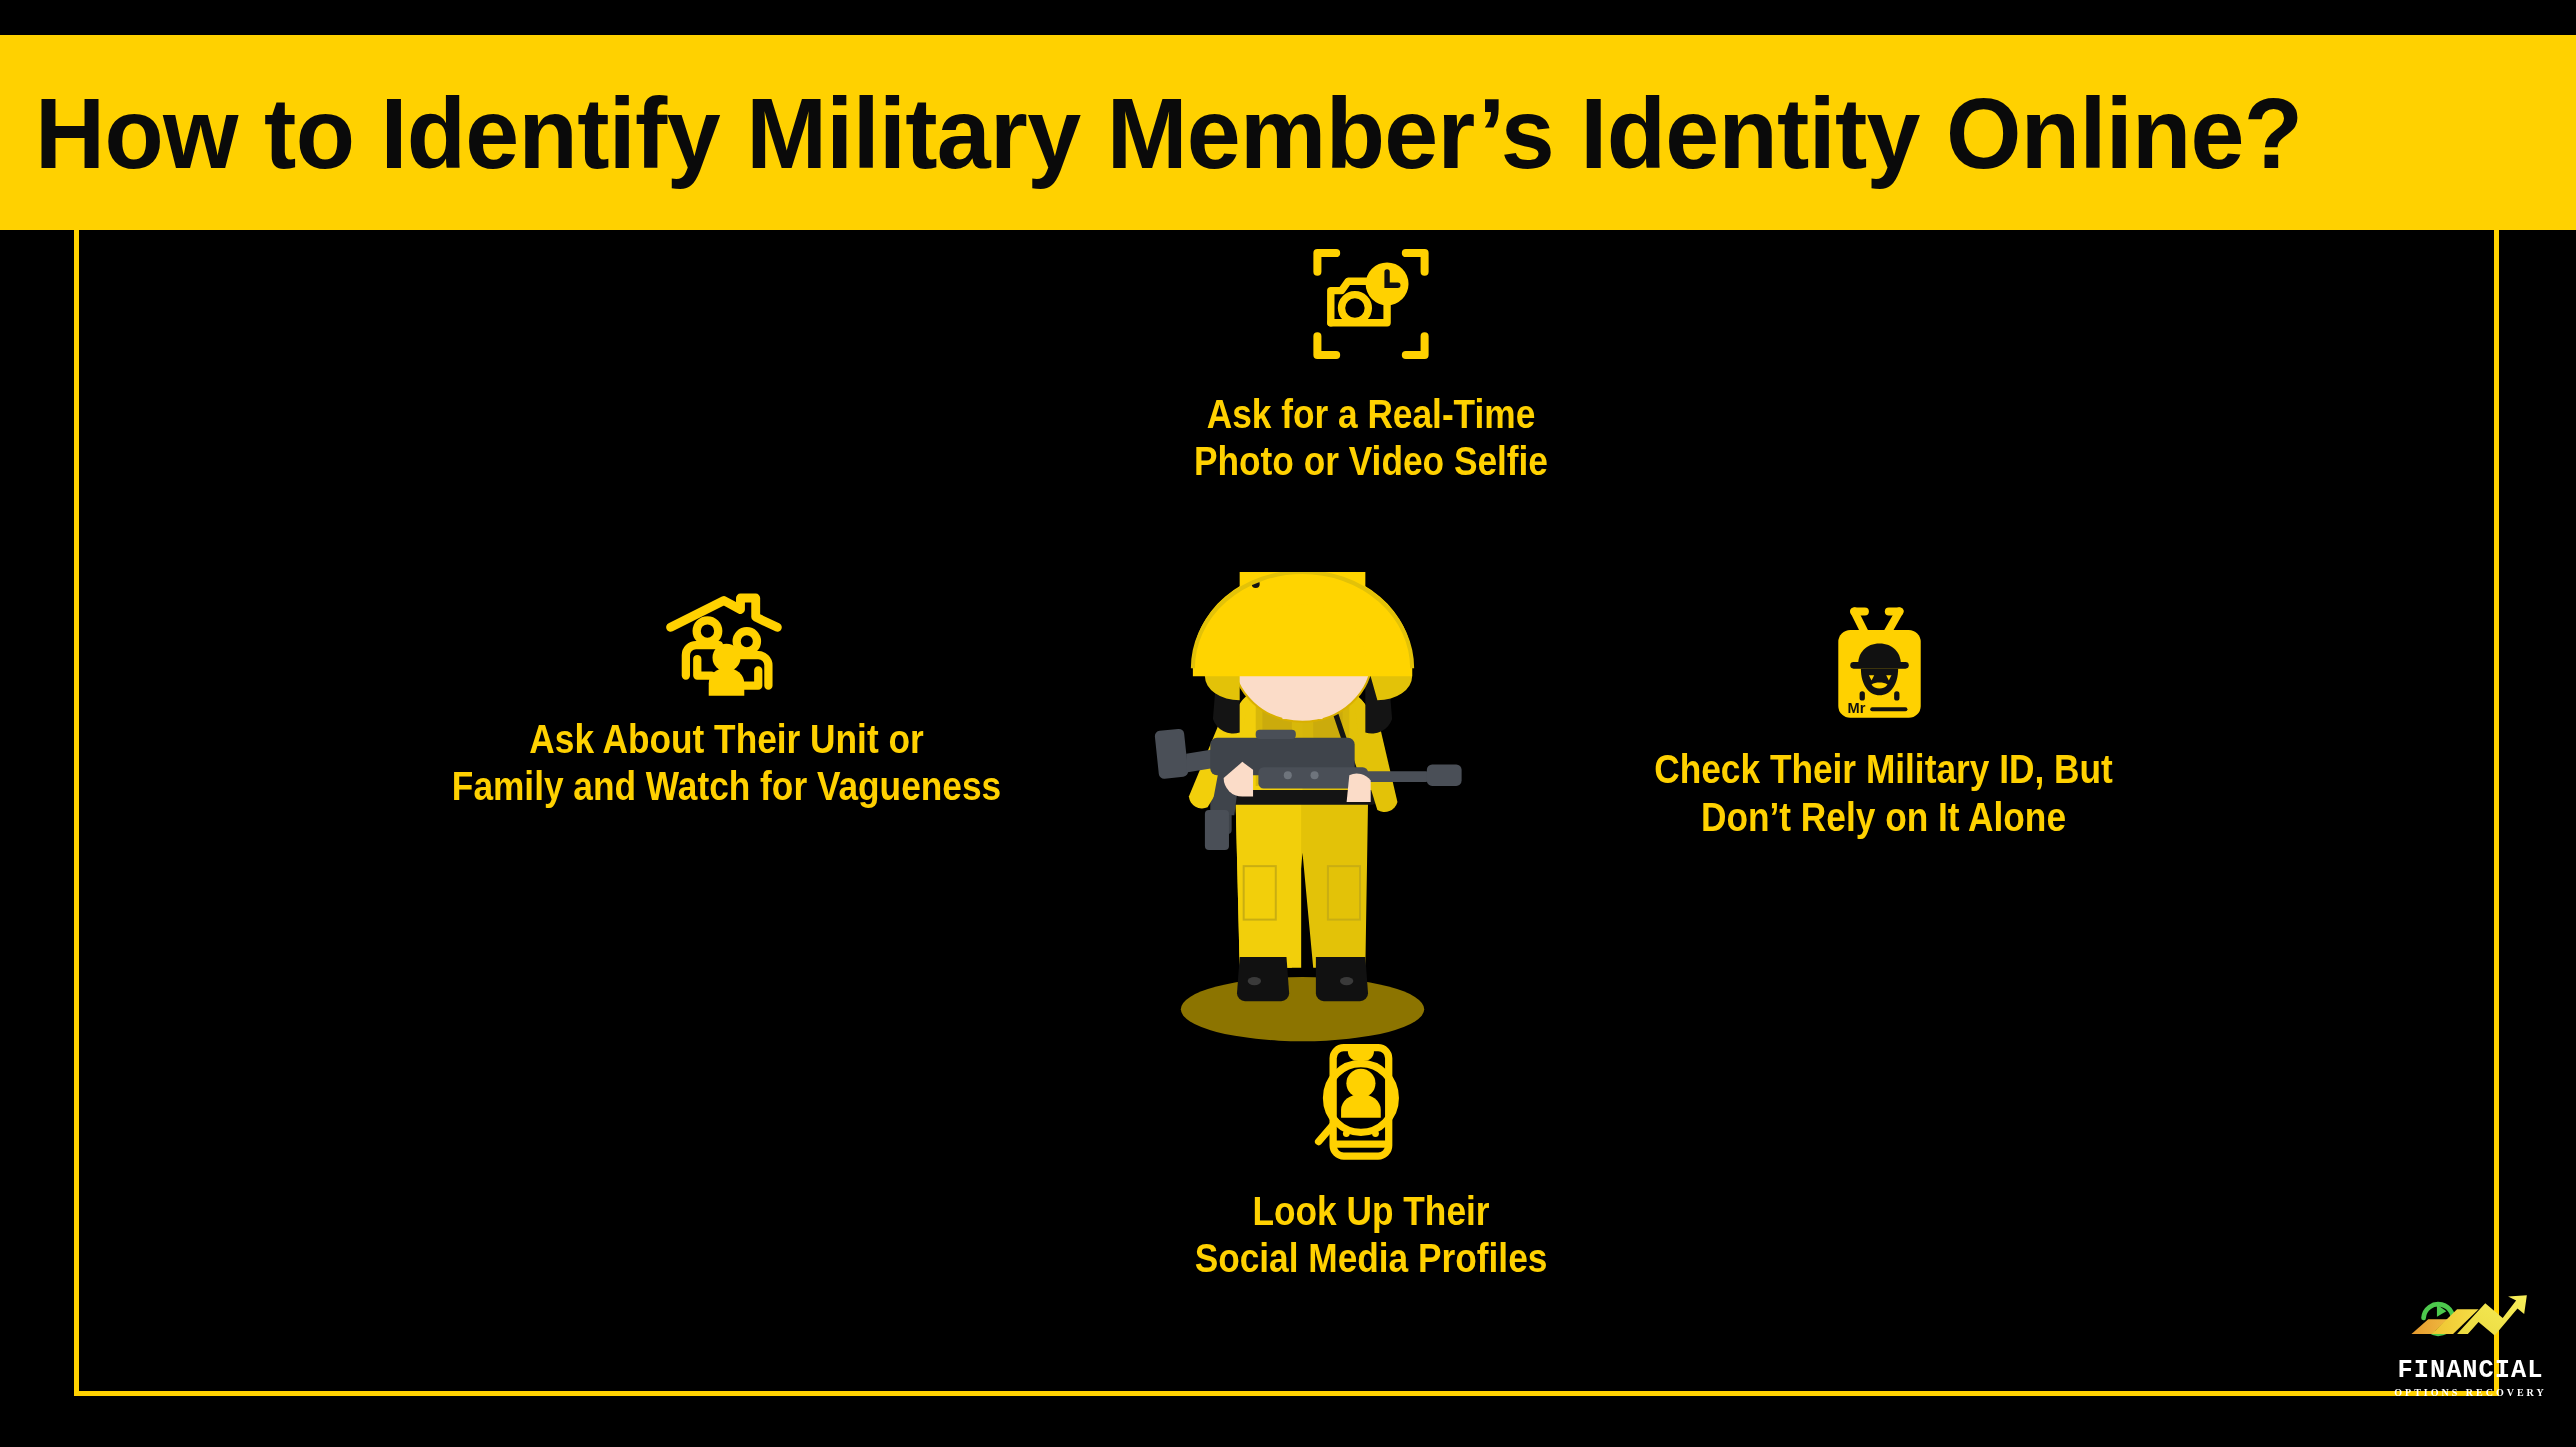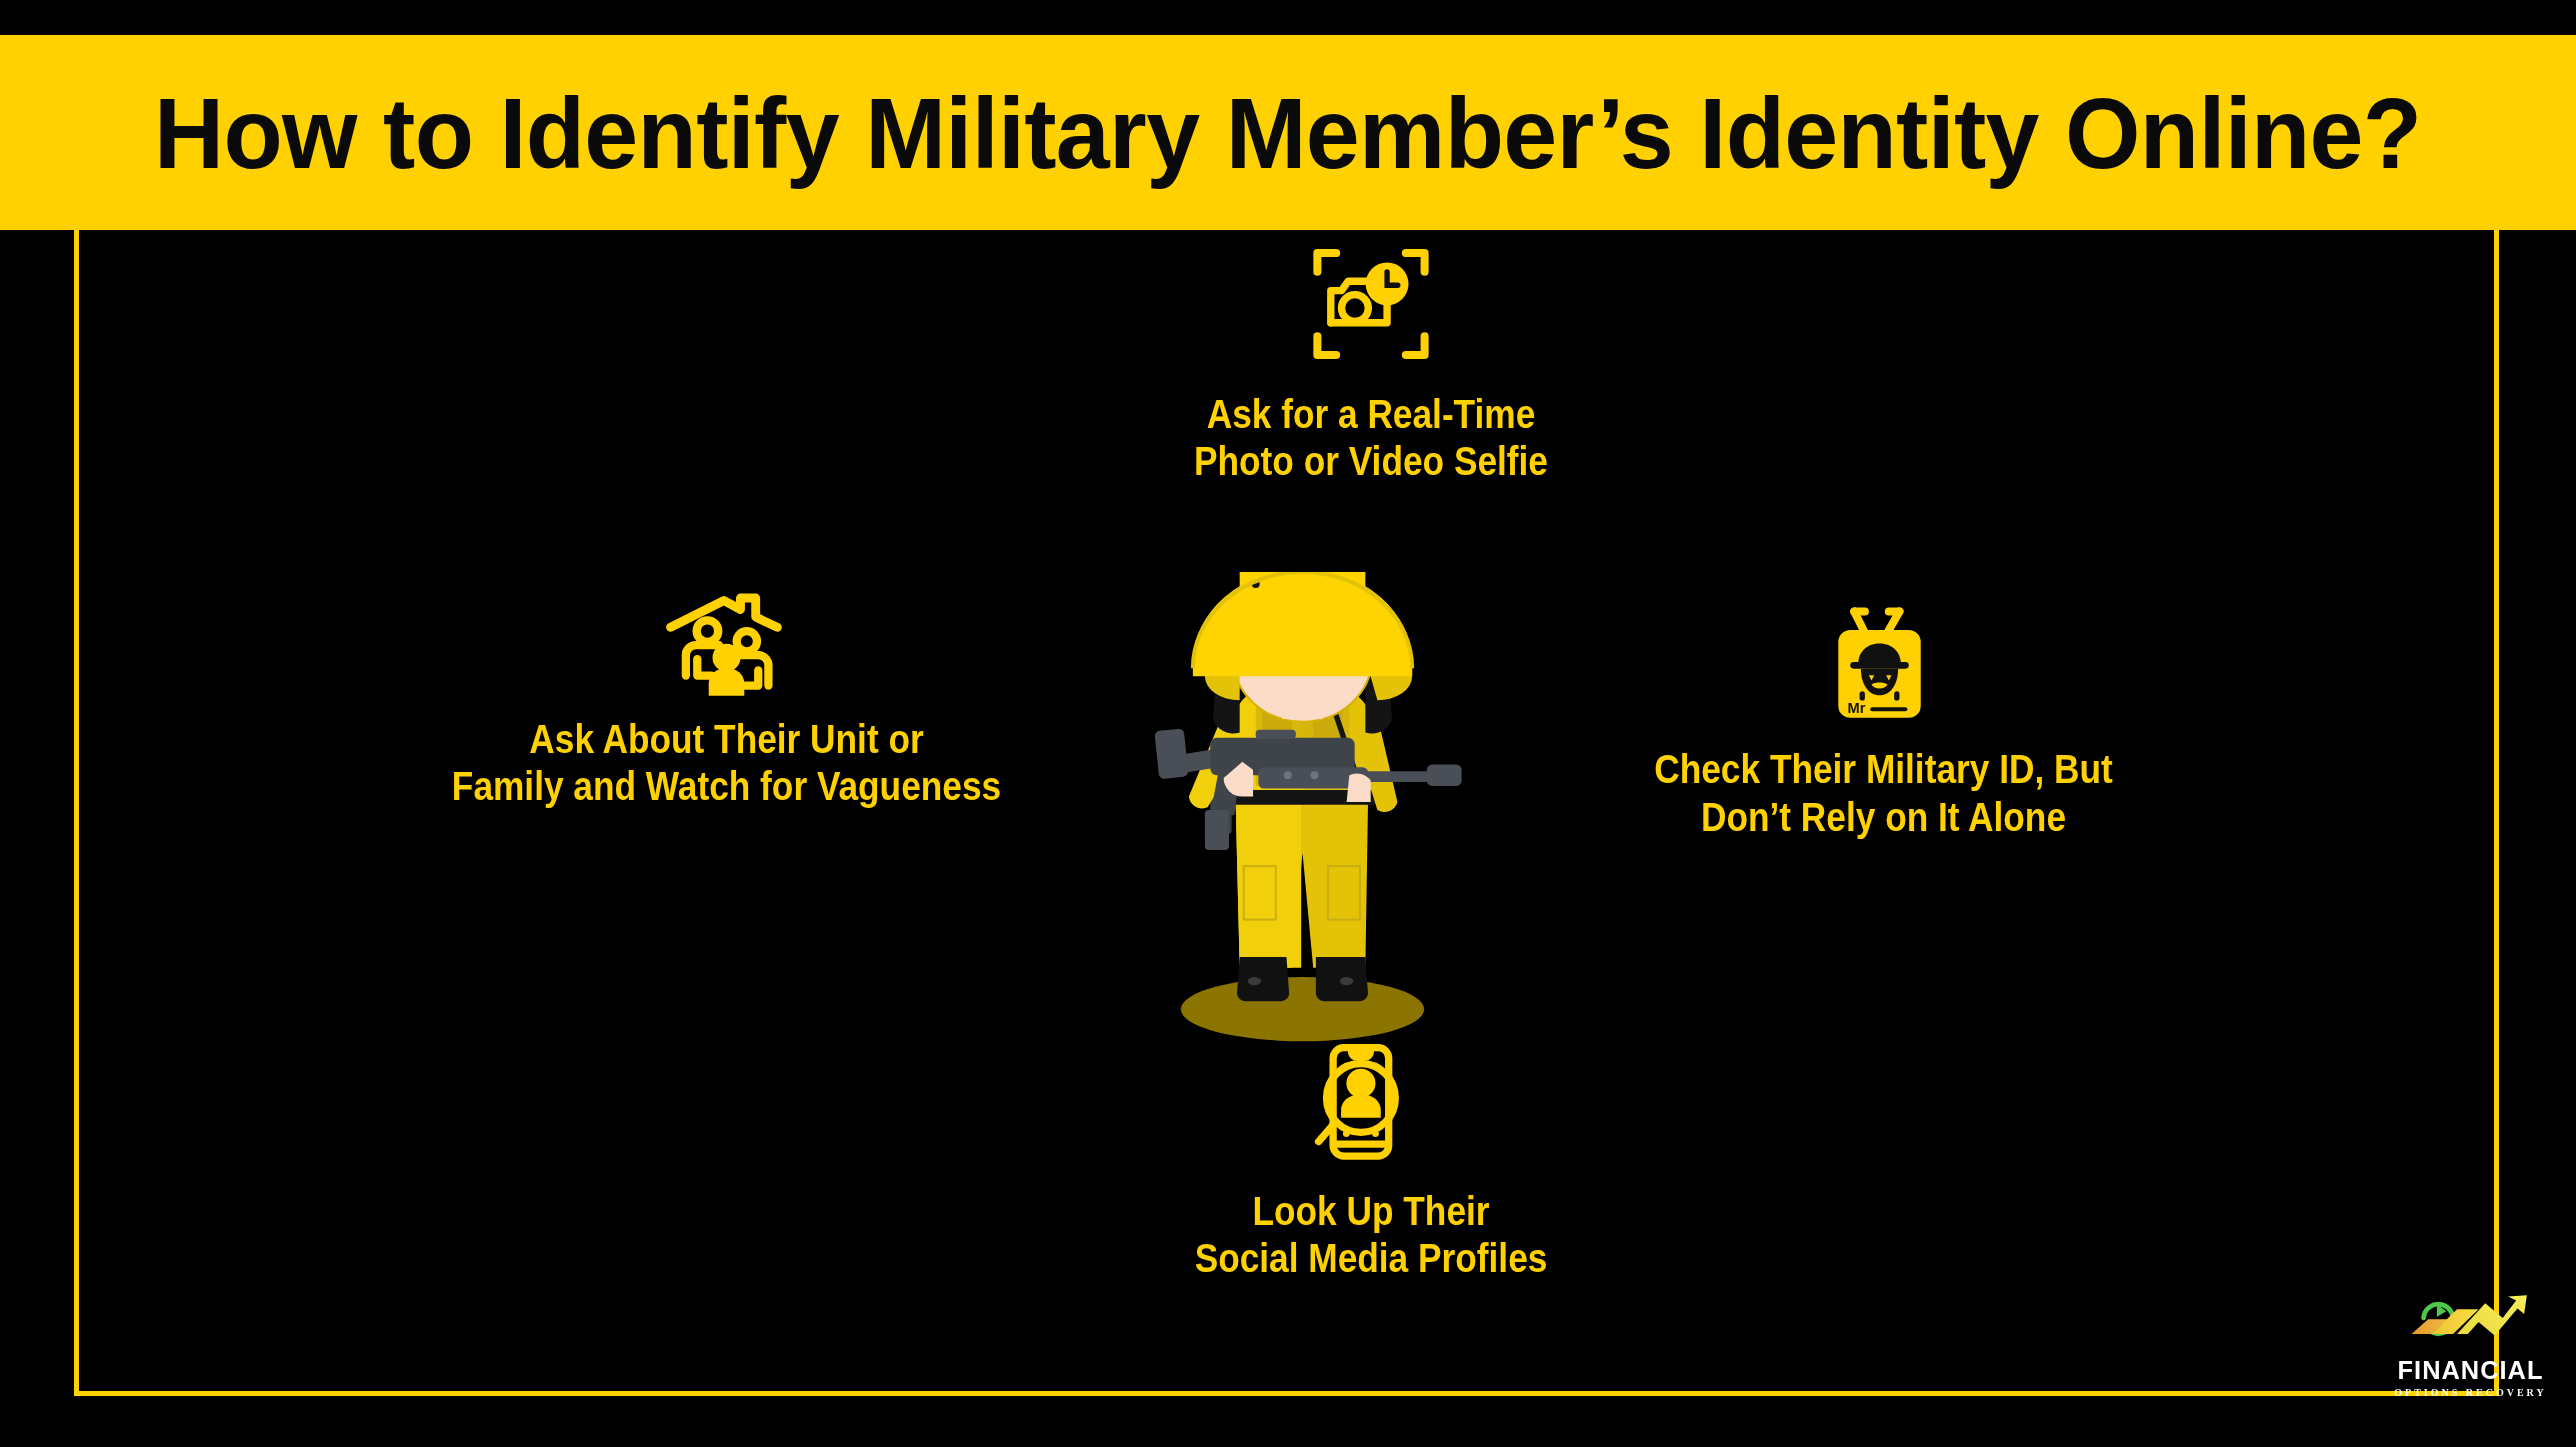--- a/index.html
+++ b/index.html
@@ -14,21 +14,21 @@
   }
 
   
   .title-band {
     position: absolute;
     left: 0; top: 35px;
     width: 2576px; height: 195px;
     background: #FFD100;
     display: flex;
     align-items: center;
-    justify-content: center;
+    justify-content: flex-start;
   }
   .title-text {
     font-family: "Liberation Sans", sans-serif;
     font-weight: bold;
     font-size: 100px;
     line-height: 1;
     color: #0a0a0a;
     letter-spacing: -0.7px;
     transform: scaleX(0.97);
     white-space: nowrap;
@@ -93,21 +93,21 @@
     width: 375px; height: 488px;
   }
 
   
   .logo {
     position: absolute;
     left: 2390px; top: 1291px;
     width: 161px; height: 100px;
   }
   .logo-name {
-    font-family: Liberation Sans, sans-serif;
+    font-family: Liberation Mono, monospace;
     font-weight: bold;
     color: #ffffff;
     font-size: 25.4px;
     letter-spacing: 1px;
     text-align: center;
     margin-top: 1.3px;
   }
   .logo-sub {
     font-family: Liberation Serif, serif;
     font-weight: bold;

